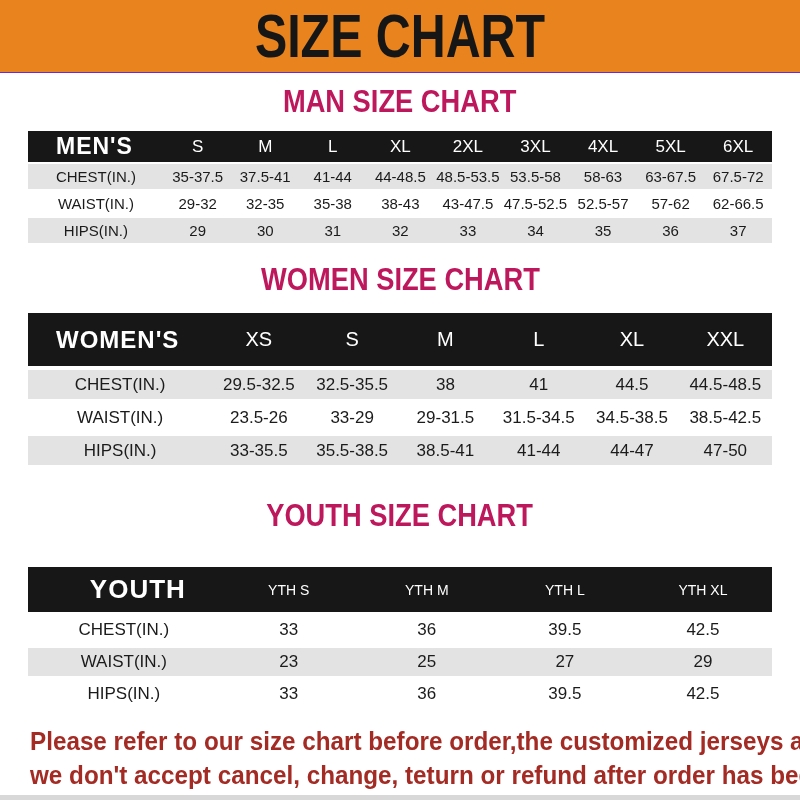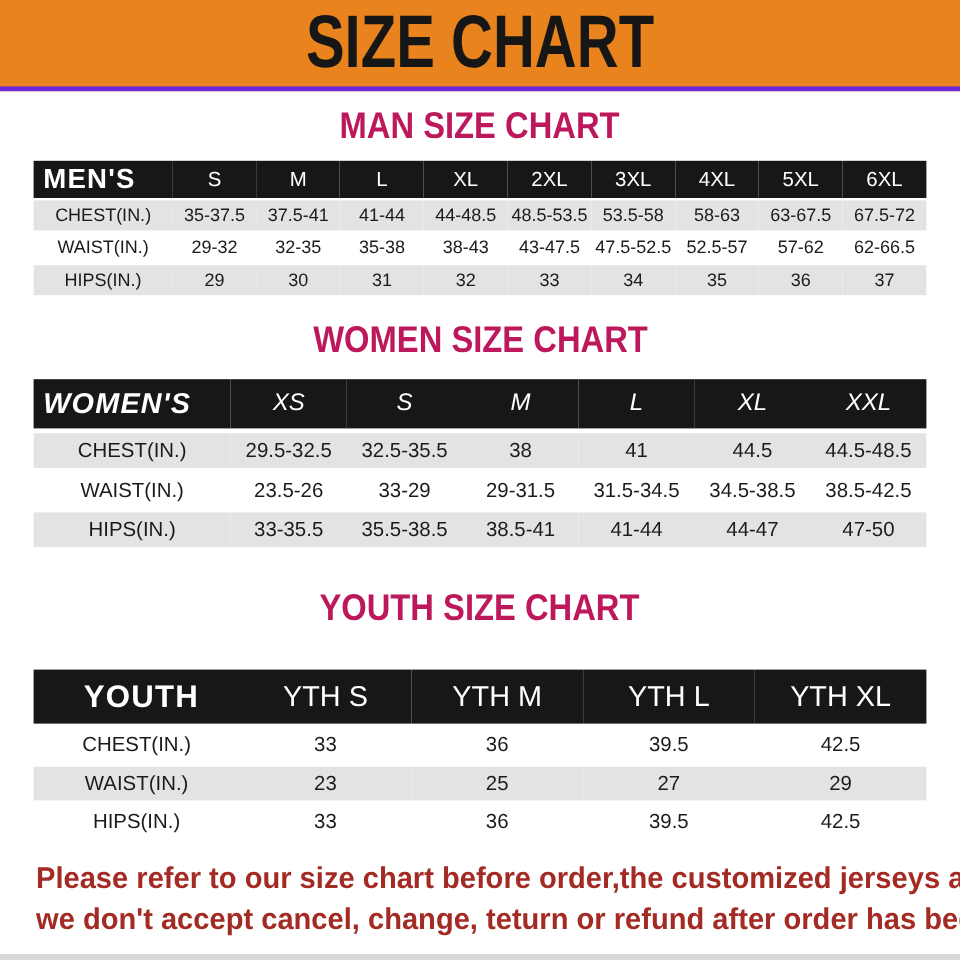--- a/index.html
+++ b/index.html
@@ -9,21 +9,21 @@
     font-family: "Liberation Sans", sans-serif;
     overflow: hidden;
     position: relative;
     color: #1b1b1b;
   }
 
   
   .banner {
     height: 72px;
     background: #E8831D;
-    border-bottom: 4px solid #6d28d9;
+    border-bottom: 1px solid #6d28d9;
     display: flex; align-items: center; justify-content: center;
   }
   .banner-title {
     font-size: 62px; font-weight: 900; color: #161616;
     display: inline-block; transform: scaleX(0.78);
     letter-spacing: 0px; line-height: 1;
   }
 
   
   h2.section-heading {
@@ -41,40 +41,40 @@
     margin: 0 auto;
     border-collapse: separate;
     table-layout: fixed;
     text-align: center;
   }
   table.size-table th, table.size-table td { padding: 0; vertical-align: middle; }
   tr.hdr th {
     background: #171717; color: #ffffff; font-weight: 400;
   }
   tr.hdr th.lbl {
-    font-weight: 800; text-align: left; padding-left: 8px; letter-spacing: 1px;
+    font-weight: 800; text-align: left; padding-left: 28px; letter-spacing: 1px;
   }
   tr.gray td { background: #E3E3E3; }
   tr.white td { background: #ffffff; }
 
   
   table.men { border-spacing: 0 2px; }
   table.men tr.hdr th { height: 31px; font-size: 17px; }
   table.men tr.hdr th.lbl { font-size: 23px; width: 14.5%; }
   table.men td { height: 25px; font-size: 15px; }
 
   
   table.women { border-spacing: 0 4px; }
-  table.women tr.hdr th { height: 41px; font-size: 20px; font-style: italic; }
+  table.women tr.hdr th { height: 53px; font-size: 20px; }
   table.women tr.hdr th.lbl { font-size: 24px; width: 21%; }
   table.women td { height: 29px; font-size: 17px; }
 
   
   table.youth { border-spacing: 0 4px; }
-  table.youth tr.hdr th { height: 45px; font-size: 24px; }
+  table.youth tr.hdr th { height: 45px; font-size: 14px; }
   table.youth tr.hdr th.lbl { font-size: 26px; width: 22%; text-align: center; }
   table.youth td { height: 28px; font-size: 17px; }
 
   
   .note {
     margin: 12px 0 0 30px;
     color: #A32B24;
     font-size: 25px; font-weight: 700;
     line-height: 34px;
     transform: scaleX(0.97); transform-origin: left center;

